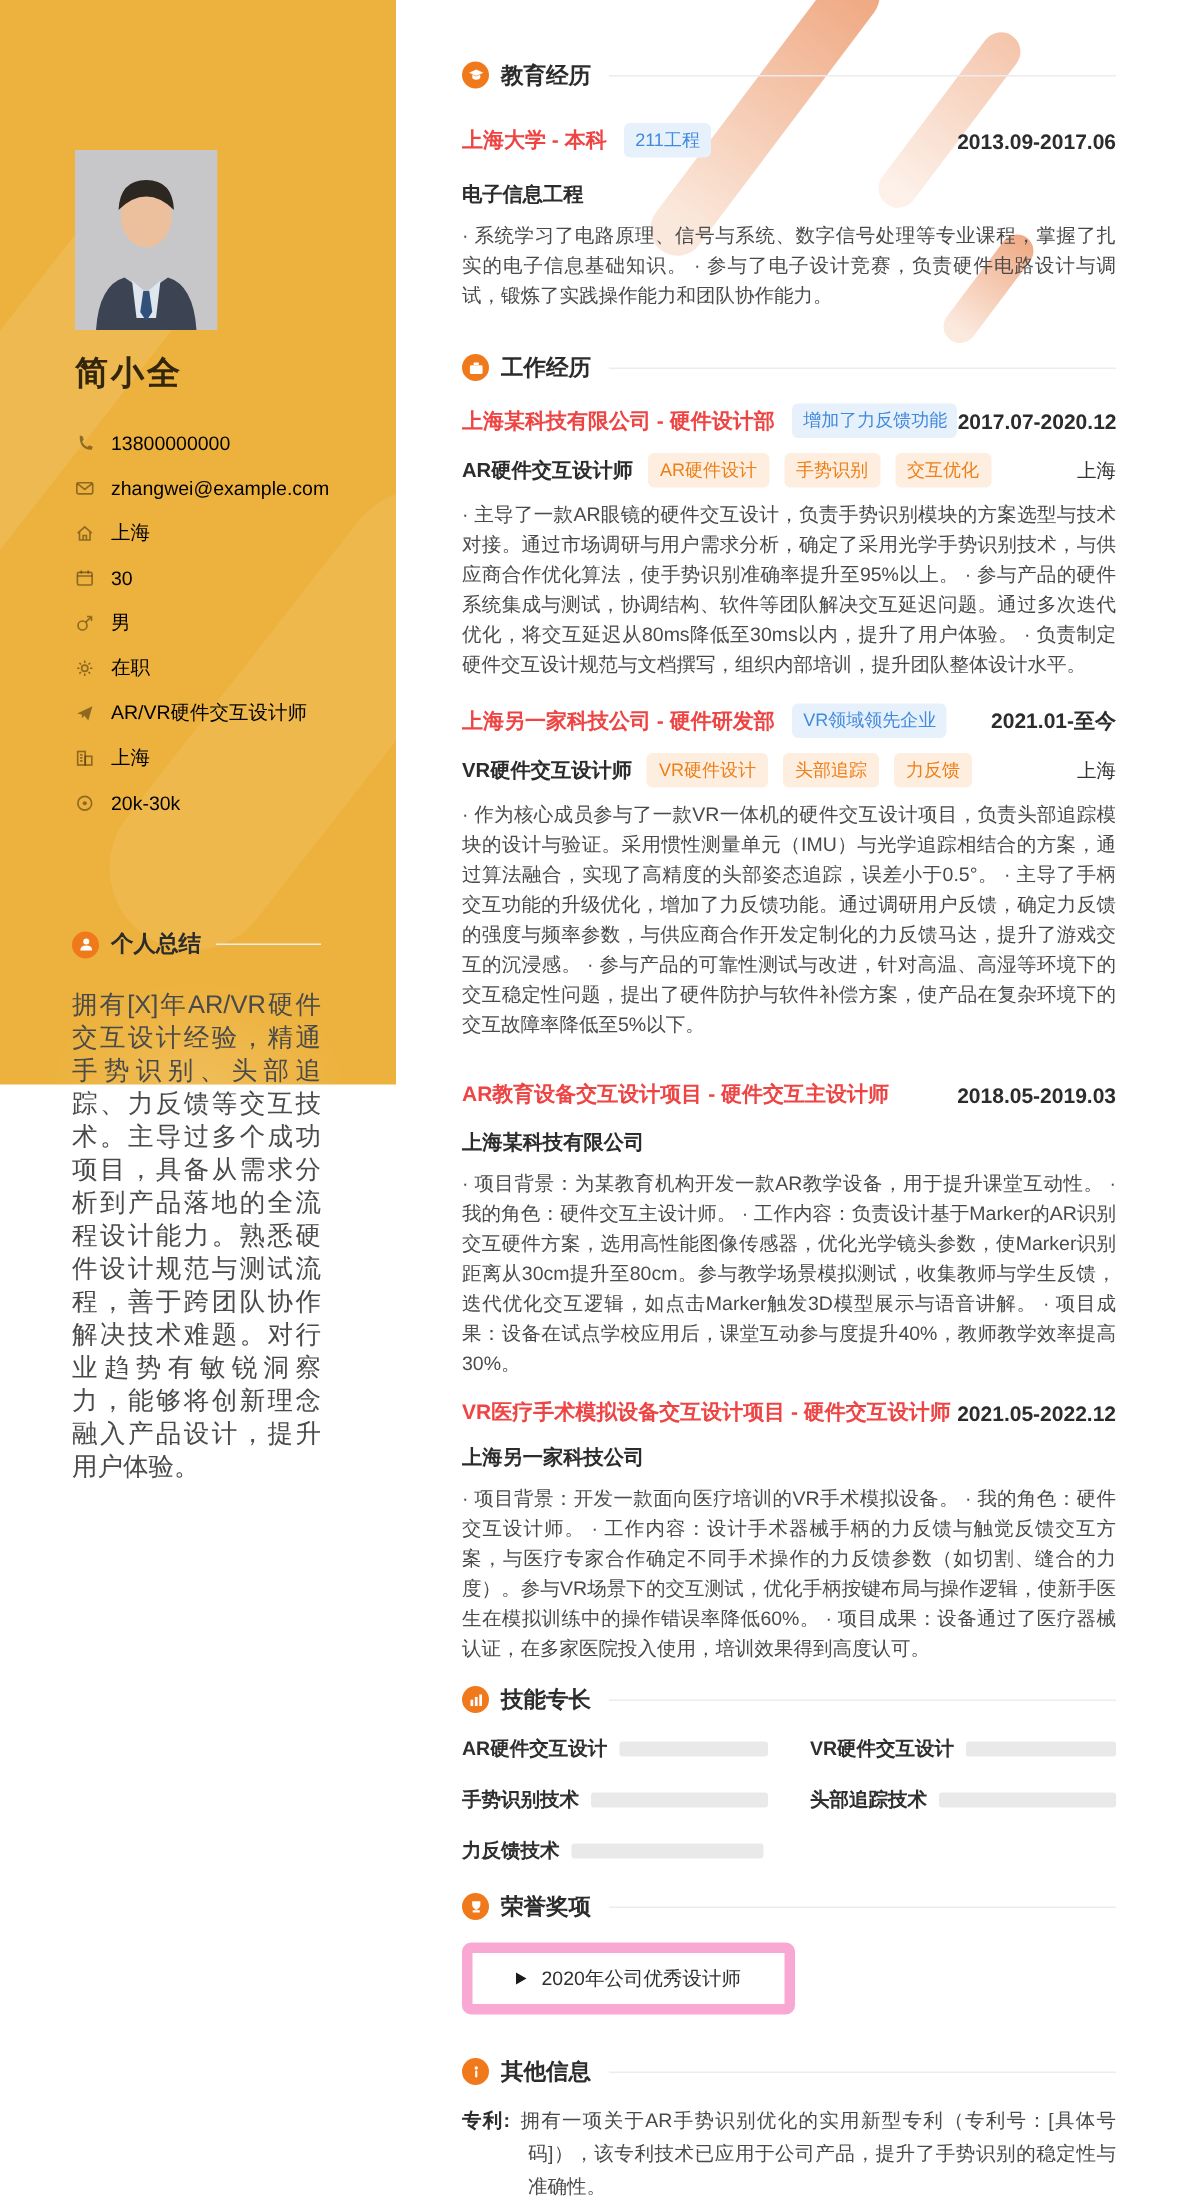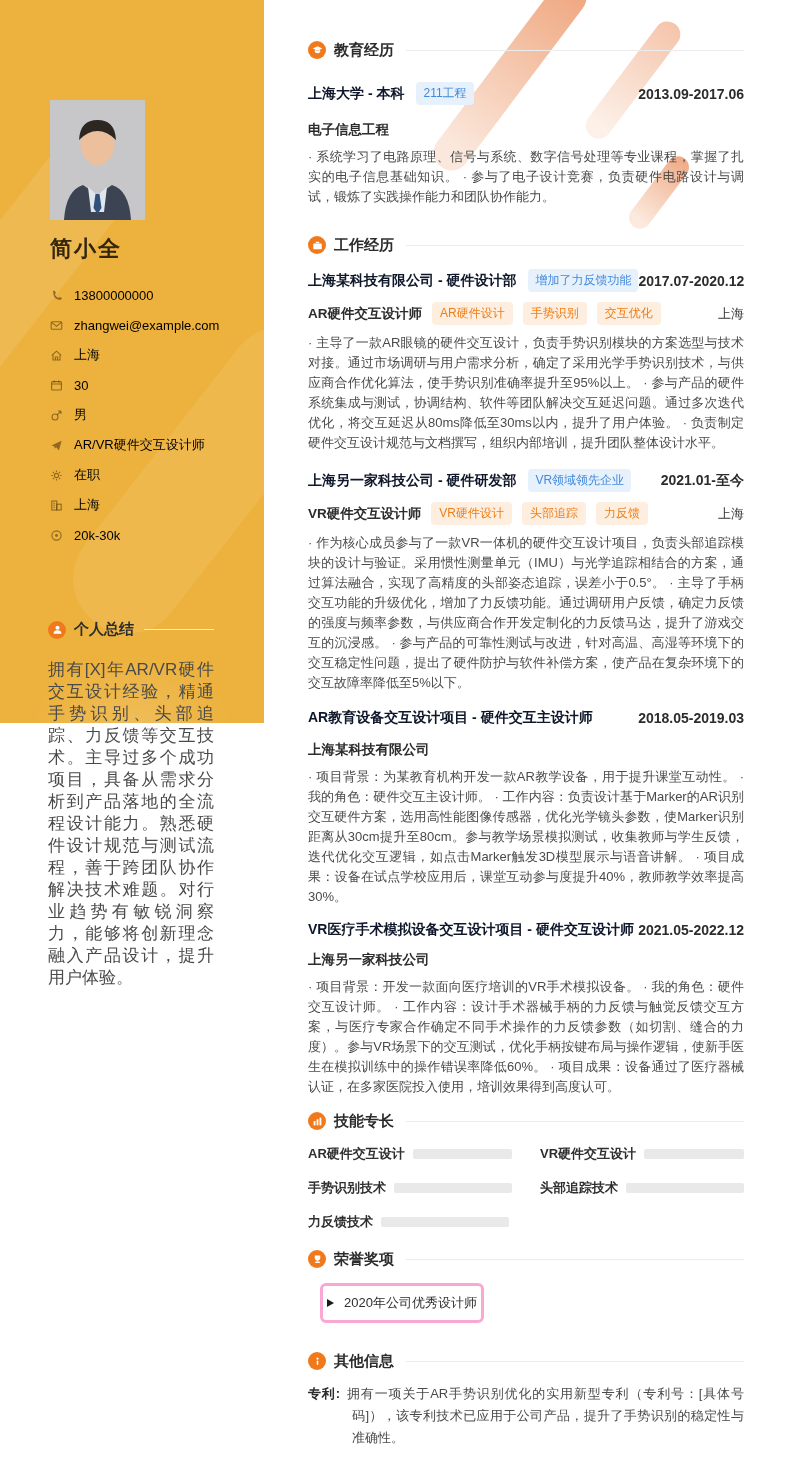--- a/index.html
+++ b/index.html
@@ -38,36 +38,36 @@
   .decor { position:absolute; z-index:0; border-radius:999px;
     background:linear-gradient(to bottom, #ec9566, #fae4d6 90%); opacity:.85; }
   .decor.d1 { width:36px; height:230px; left:492px; top:-40px; transform:rotate(37deg); }
   .decor.d2 { width:26px; height:140px; left:620px; top:10px; transform:rotate(37deg); opacity:.55; }
   .decor.d3 { width:22px; height:85px; left:648px; top:150px; transform:rotate(37deg); opacity:.8; }
   .main-inner { position:relative; z-index:1; padding-top:40px; }
   .sec-head { display:flex; align-items:center; height:20px; }
   .sec-title { font-size:15px; font-weight:bold; color:#2c2c2c; margin-left:8px; white-space:nowrap; }
   .sec-line { flex:1; height:1px; background:#ececec; margin-left:12px; }
   .entry-row { display:flex; align-items:center; }
-  .entry-title { font-size:14px; font-weight:bold; color:#0f172a; white-space:nowrap; }
+  .entry-title { font-size:14px; font-weight:bold; color:#ef4444; white-space:nowrap; }
   .entry-date { margin-left:auto; font-size:14px; font-weight:bold; color:#2c2c2c; white-space:nowrap; }
   .entry-loc { margin-left:auto; font-size:13px; color:#333; }
   .tag-blue { margin-left:12px; font-size:12px; color:#4189dd; background:#e7f1fc; padding:3px 7px; border-radius:4px; white-space:nowrap; }
   .tag-orange { margin-left:10px; font-size:12px; color:#ee7e16; background:#fdeee0; padding:3px 8px; border-radius:4px; white-space:nowrap; }
   .para { font-size:13px; line-height:20px; color:#4a4a4a; text-align:justify; margin-top:8px; }
   .sub-bold { font-size:13.5px; font-weight:bold; color:#2c2c2c; }
   
   .skills-grid { display:grid; grid-template-columns:1fr 1fr; column-gap:28px; row-gap:16px; margin-top:14px; }
   .skill-item { display:flex; align-items:center; height:18px; }
   .skill-label { font-size:13px; font-weight:600; color:#2f2f2f; white-space:nowrap; }
   .skill-bar { flex:1; max-width:128px; height:10px; margin-left:8px; background:#e9e9e9; border-radius:2px; position:relative; }
   .skill-fill { height:100%; background:#f1770c; border-radius:2px 0 0 2px;
     clip-path:polygon(0 0, 100% 0, calc(100% - 5px) 100%, 0 100%); }
   
-  .honor-chip { display:inline-flex; align-items:center; margin-top:14px; border:3px solid #f9a8d4; border-radius:6px; padding:8px 4px; background:#fff; cursor:pointer;margin-left:12px; }
+  .honor-chip { display:inline-flex; align-items:center; margin-top:14px; border:7px solid #f9a8d4; border-radius:6px; padding:8px 29px; background:#fff; cursor:pointer; }
   .honor-tri { width:0; height:0; border-left:7px solid #1a1a1a; border-top:4.5px solid transparent; border-bottom:4.5px solid transparent; margin-right:10px; }
   .honor-text { font-size:13px; color:#2f2f2f; }
   
   .patent { margin-top:12px; font-size:13px; line-height:22px; color:#4a4a4a; padding-left:44px; text-indent:-44px; text-align:justify; }
   .patent-label { font-weight:bold; color:#2c2c2c; margin-right:6px; }
   .mt-sec { margin-top:28px; }
 </style>
 </head>
 <body>
 
@@ -130,34 +130,34 @@
           <span class="c-icon">
             <svg viewBox="0 0 13 13" fill="none" stroke="currentColor" stroke-width="1.1">
                 <circle cx="5" cy="8" r="3"></circle>
                 <path d="M7.2 5.8 11 2 M11 2 H8 M11 2 V5"></path>
               </svg>
           </span>
           <span class="c-val">男</span>
         </div>
         <div class="contact-row">
           <span class="c-icon">
+            <svg viewBox="0 0 13 13" fill="none" stroke="currentColor" stroke-width="1.1">
+                <circle cx="6.5" cy="6.5" r="2.1"></circle>
+                <path d="M6.5 1.4 V3 M6.5 10 V11.6 M1.4 6.5 H3 M10 6.5 H11.6 M2.9 2.9 4 4 M9 9 10.1 10.1 M10.1 2.9 9 4 M4 9 2.9 10.1"></path>
+              </svg>
+          </span>
+          <span class="c-val">在职</span>
+        </div>
+        <div class="contact-row">
+          <span class="c-icon">
             <svg viewBox="0 0 13 13">
                 <path fill="currentColor" d="M1.4 6.6 11.6 1.8 8.9 11.4 6.2 8.2 4.6 9.8 4.5 7.4z"></path>
               </svg>
           </span>
           <span class="c-val">AR/VR硬件交互设计师</span>
-        </div>
-        <div class="contact-row">
-          <span class="c-icon">
-            <svg viewBox="0 0 13 13" fill="none" stroke="currentColor" stroke-width="1.1">
-                <circle cx="6.5" cy="6.5" r="2.1"></circle>
-                <path d="M6.5 1.4 V3 M6.5 10 V11.6 M1.4 6.5 H3 M10 6.5 H11.6 M2.9 2.9 4 4 M9 9 10.1 10.1 M10.1 2.9 9 4 M4 9 2.9 10.1"></path>
-              </svg>
-          </span>
-          <span class="c-val">在职</span>
         </div>
         <div class="contact-row">
           <span class="c-icon">
             <svg viewBox="0 0 13 13" fill="none" stroke="currentColor" stroke-width="1.1">
                 <rect x="1.8" y="2" width="5" height="9"></rect>
                 <rect x="6.8" y="5.2" width="4.4" height="5.8"></rect>
                 <path d="M3.4 4.2 H5 M3.4 6.2 H5 M3.4 8.2 H5"></path>
               </svg>
           </span>
           <span class="c-val">上海</span>
@@ -257,21 +257,21 @@
           <span class="tag-orange">VR硬件设计</span>
           <span class="tag-orange">头部追踪</span>
           <span class="tag-orange">力反馈</span>
           <span class="entry-loc">上海</span>
         </div>
         <p class="para">· 作为核心成员参与了一款VR一体机的硬件交互设计项目，负责头部追踪模块的设计与验证。采用惯性测量单元（IMU）与光学追踪相结合的方案，通过算法融合，实现了高精度的头部姿态追踪，误差小于0.5°。 · 主导了手柄交互功能的升级优化，增加了力反馈功能。通过调研用户反馈，确定力反馈的强度与频率参数，与供应商合作开发定制化的力反馈马达，提升了游戏交互的沉浸感。 · 参与产品的可靠性测试与改进，针对高温、高湿等环境下的交互稳定性问题，提出了硬件防护与软件补偿方案，使产品在复杂环境下的交互故障率降低至5%以下。</p>
       </div>
 
       
 
-      <div style="margin-top:16px;">
+      <div style="margin-top:28px;">
         <div class="entry-row">
           <span class="entry-title">AR教育设备交互设计项目 - 硬件交互主设计师</span>
           <span class="entry-date">2018.05-2019.03</span>
         </div>
         <div class="sub-bold" style="margin-top:14px;">上海某科技有限公司</div>
         <p class="para">· 项目背景：为某教育机构开发一款AR教学设备，用于提升课堂互动性。 · 我的角色：硬件交互主设计师。 · 工作内容：负责设计基于Marker的AR识别交互硬件方案，选用高性能图像传感器，优化光学镜头参数，使Marker识别距离从30cm提升至80cm。参与教学场景模拟测试，收集教师与学生反馈，迭代优化交互逻辑，如点击Marker触发3D模型展示与语音讲解。 · 项目成果：设备在试点学校应用后，课堂互动参与度提升40%，教师教学效率提高30%。</p>
       </div>
 
       <div style="margin-top:14px;">
         <div class="entry-row">

